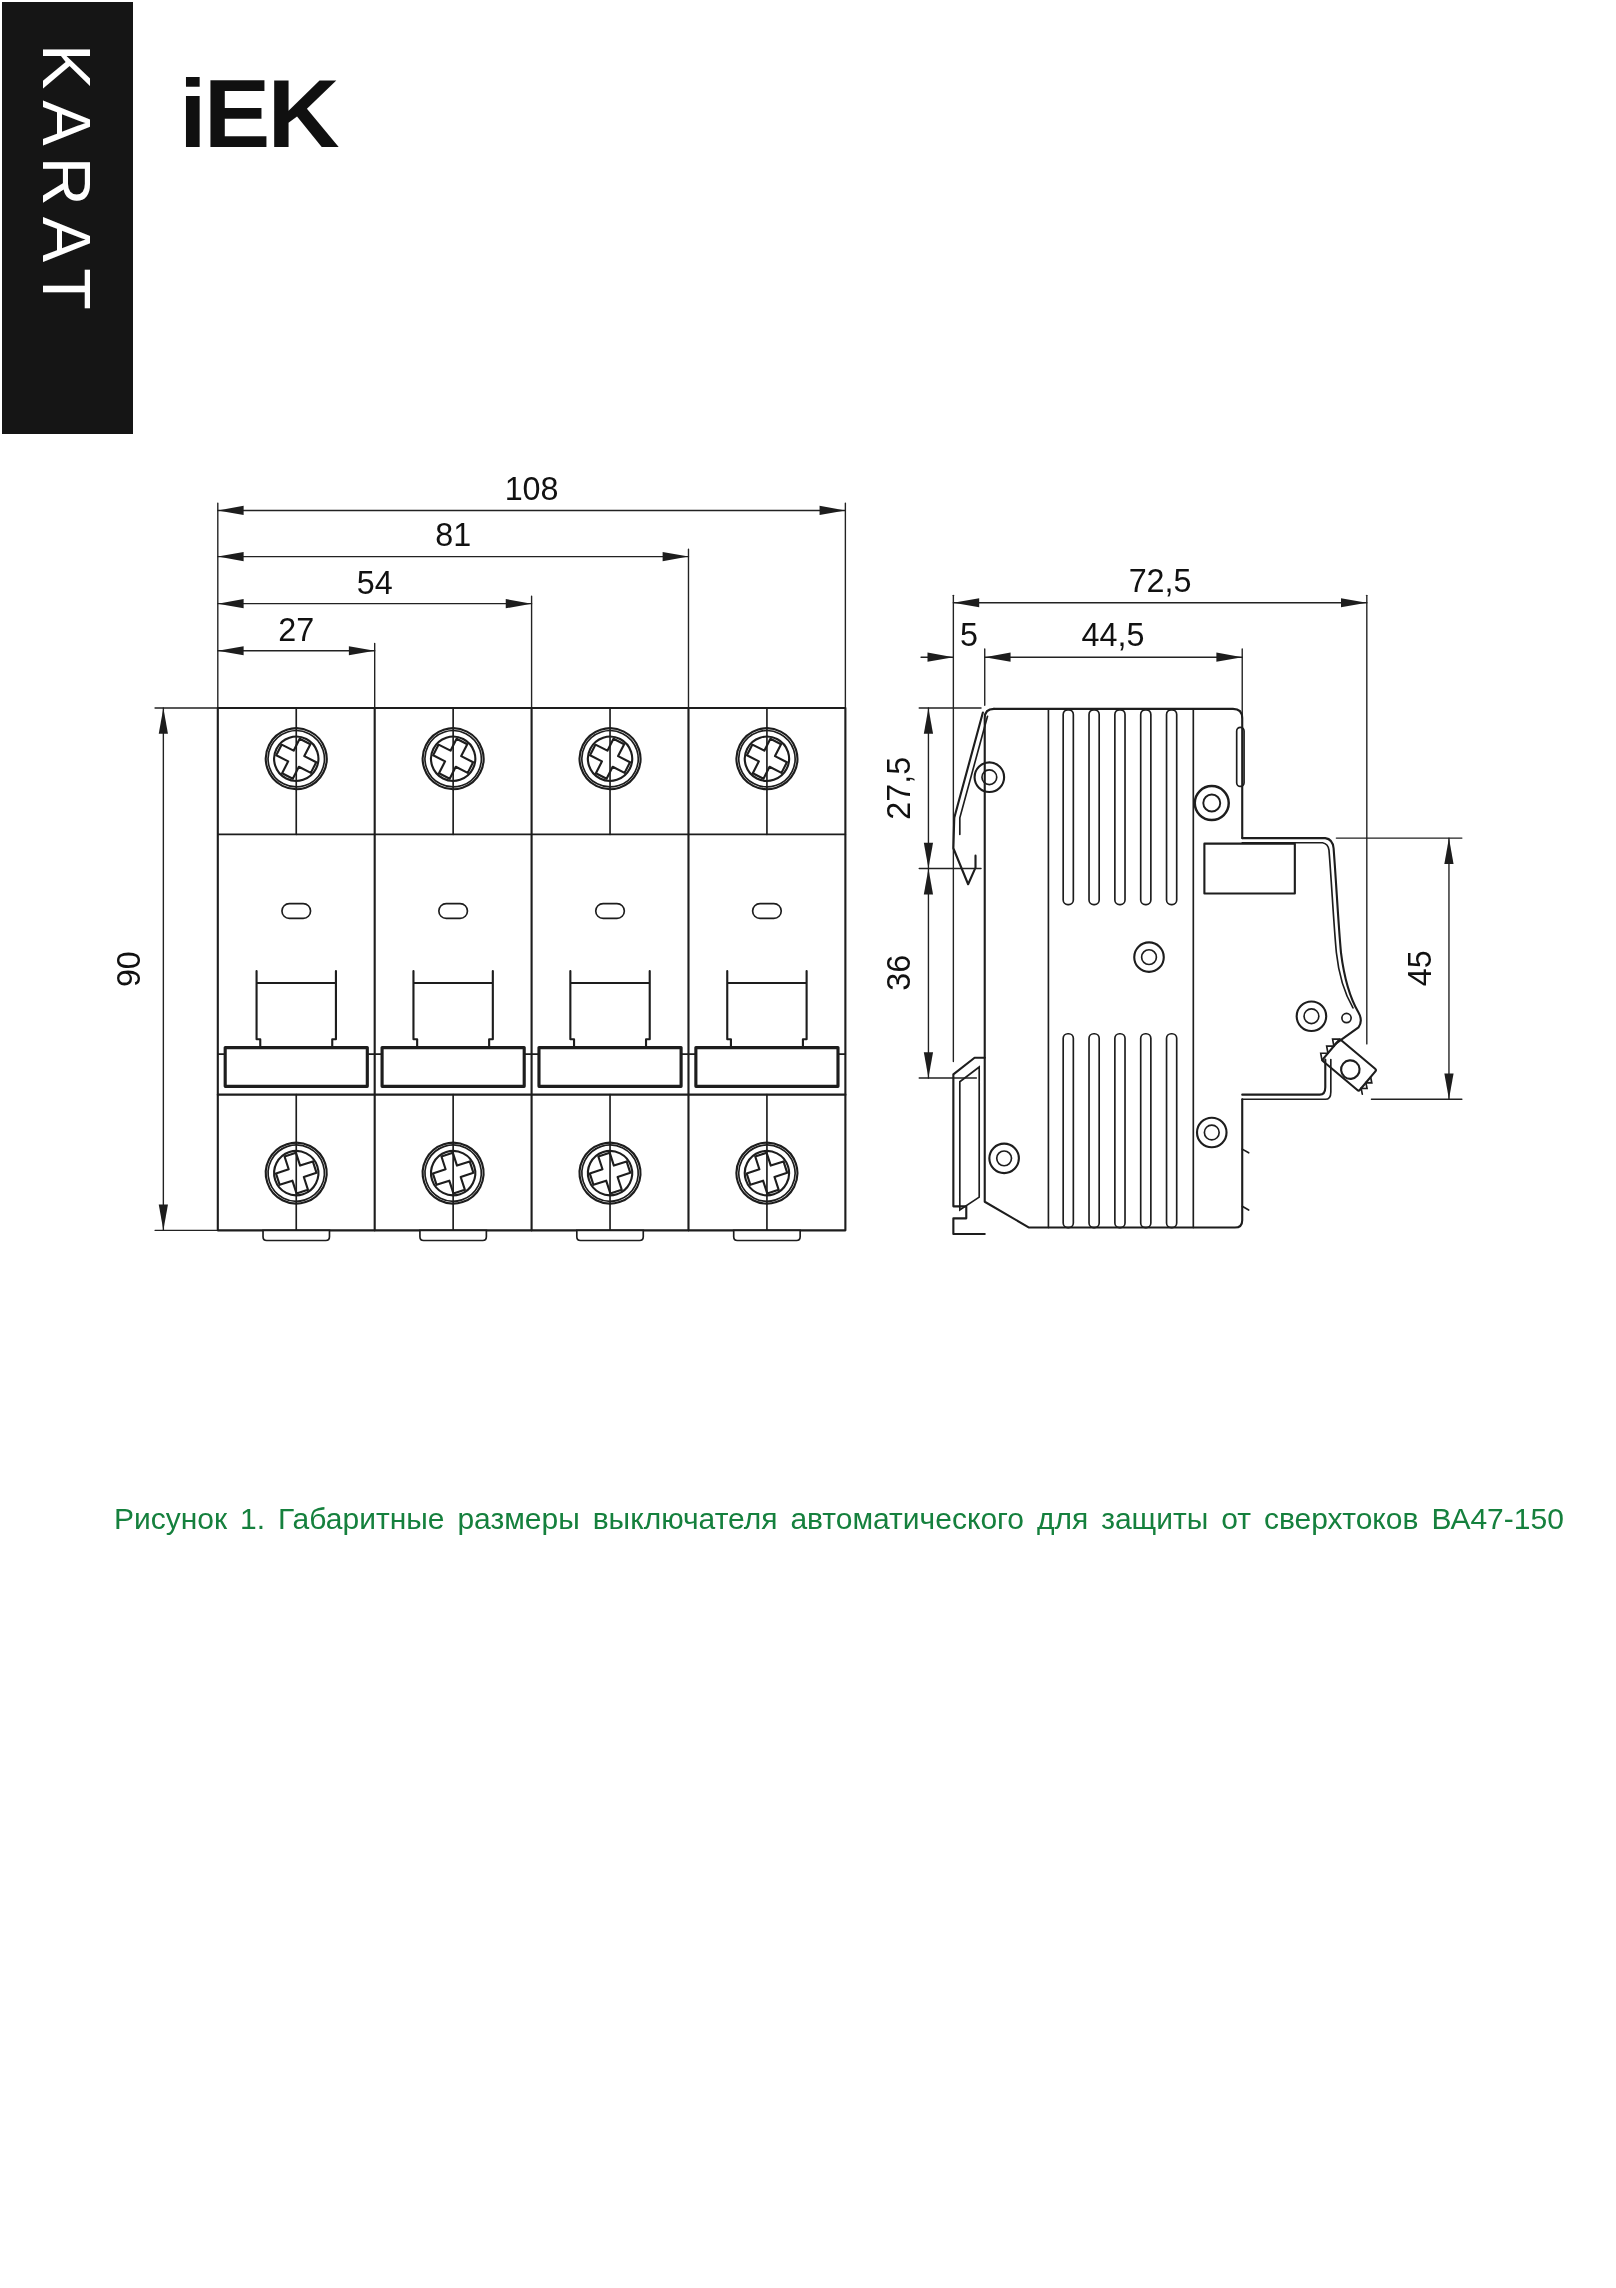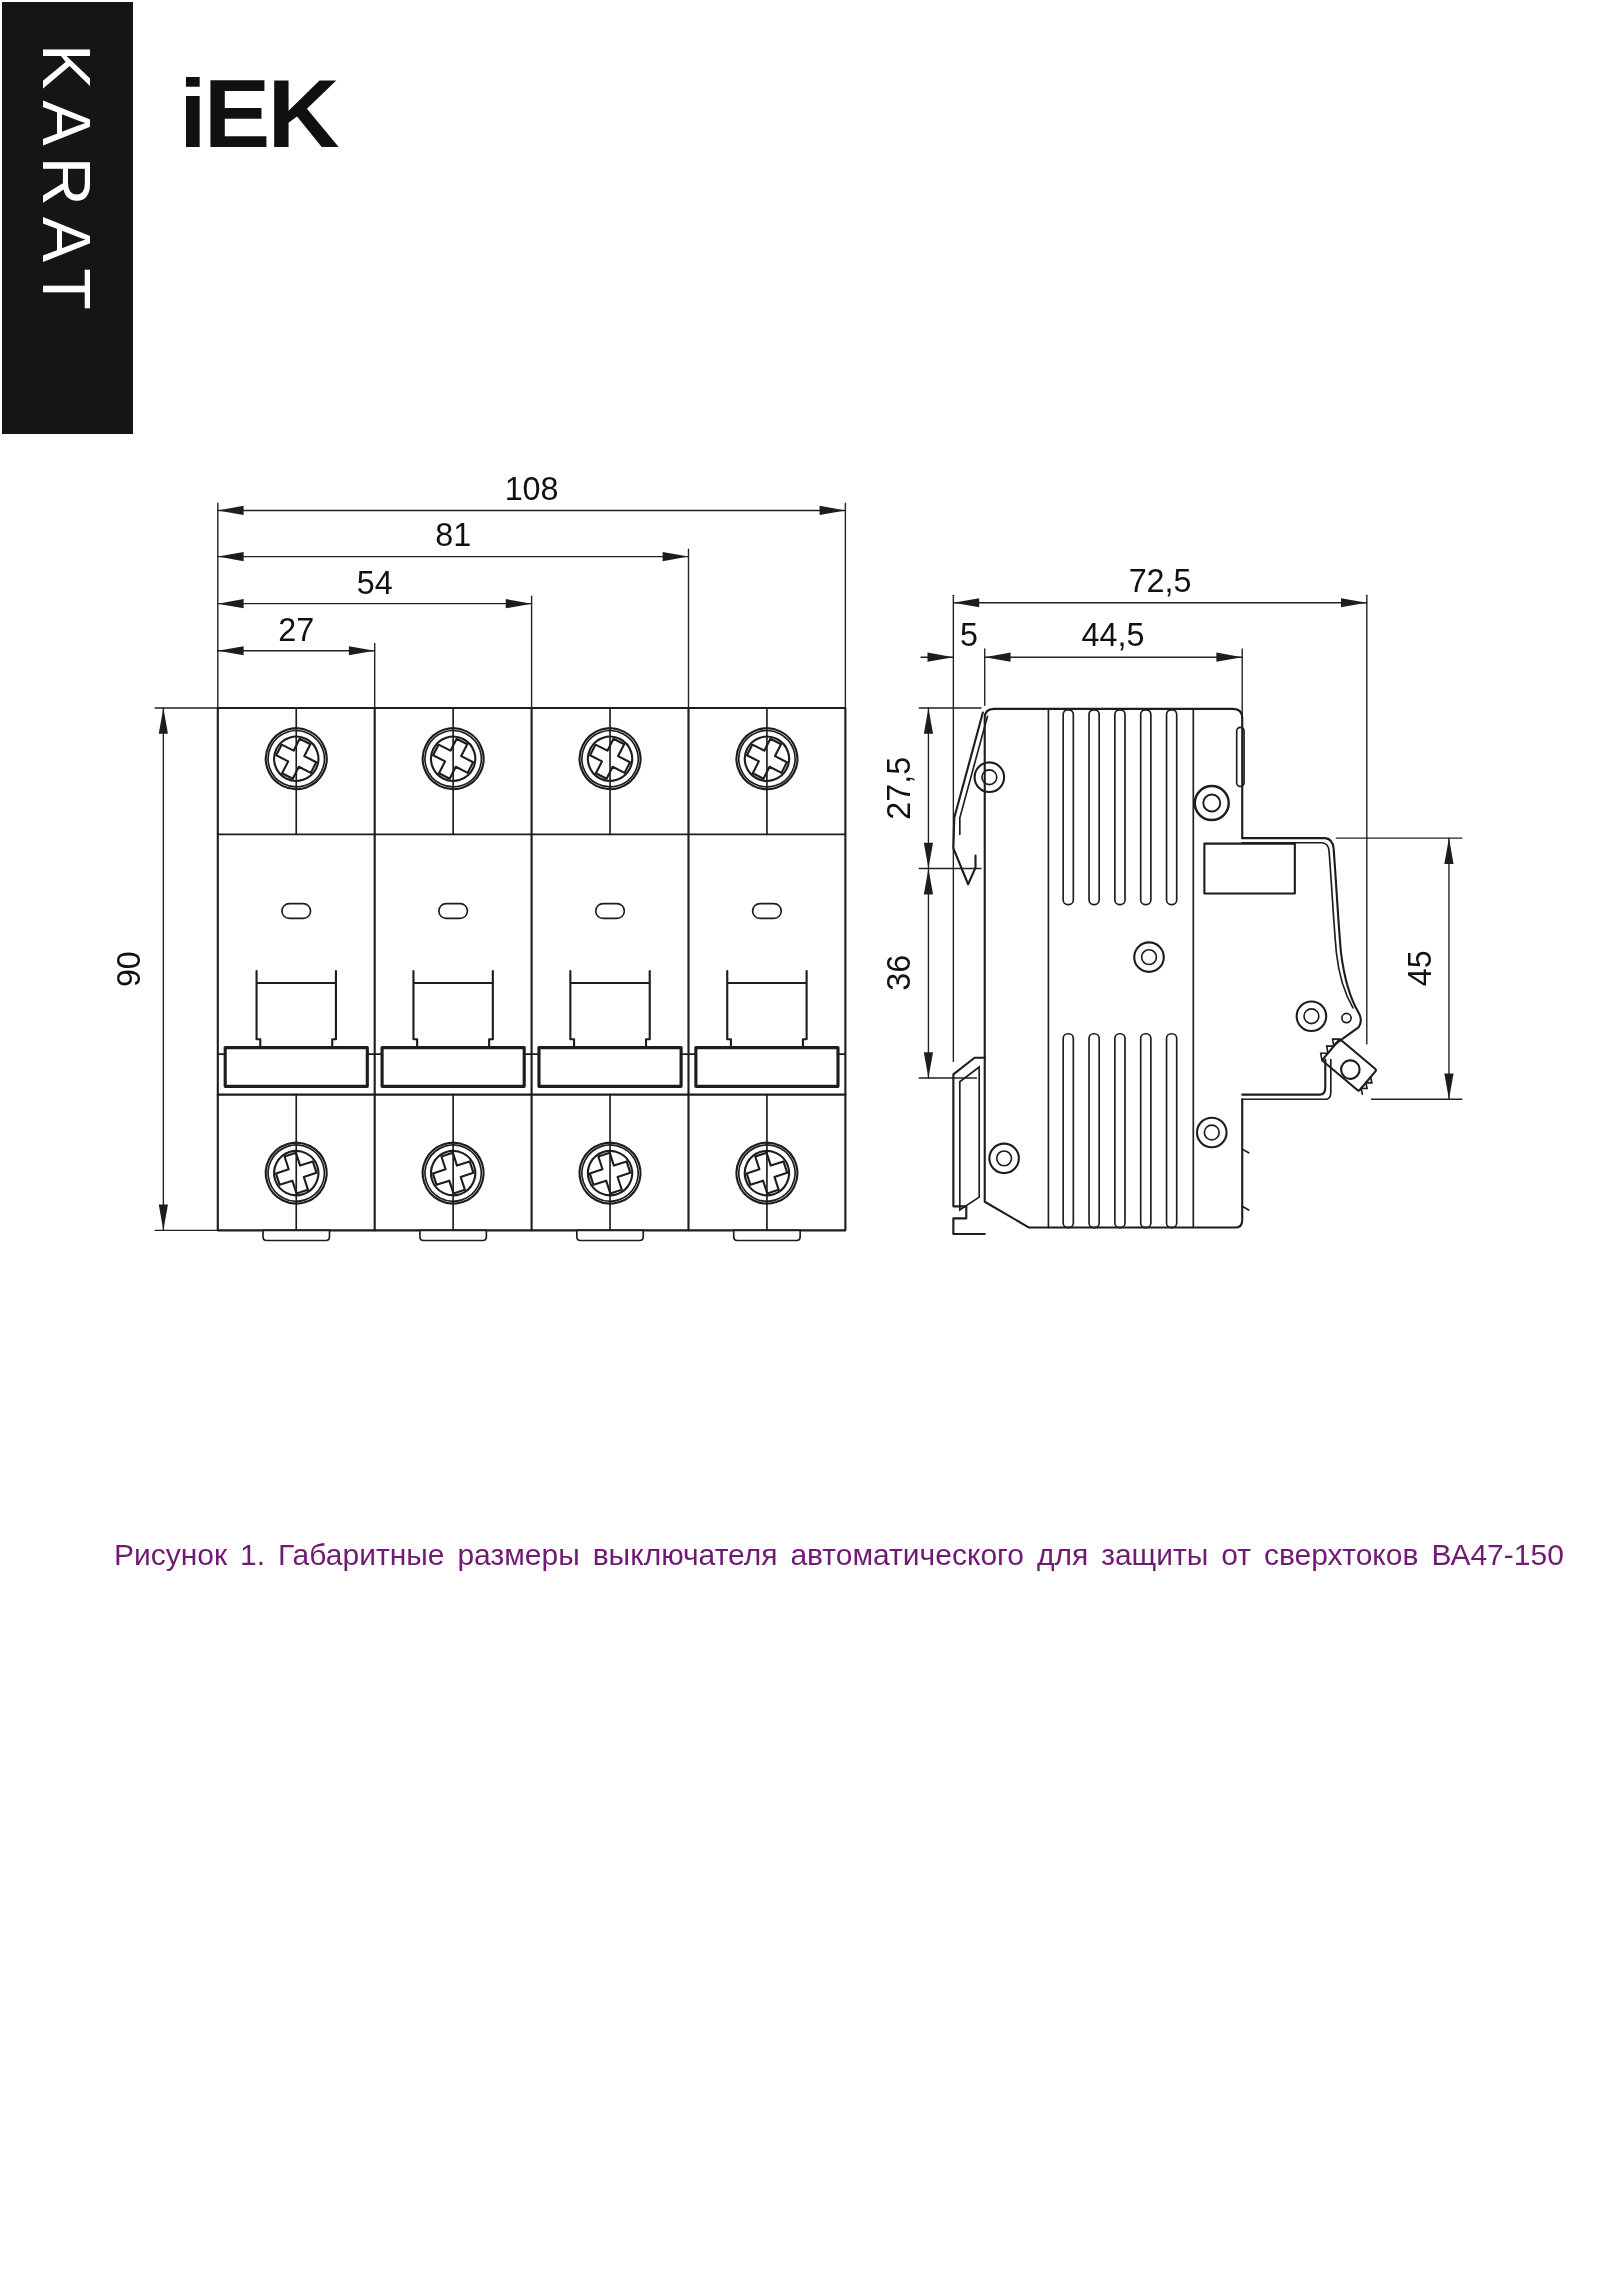--- a/index.html
+++ b/index.html
@@ -27,25 +27,24 @@
     position:absolute;left:179px;top:59px;
     font-size:96px;font-weight:bold;
     letter-spacing:-2.8px;
     color:#101010;
     transform:scaleX(1.04);
     transform-origin:left top;
     font-family:"Liberation Sans", sans-serif;
   }
   .caption{
     position:absolute;left:114px;top:1502px;width:1347px;
-    font-size:30px;color:#701a75;
+    font-size:30px;color:#15803d;
     word-spacing:4.6px;
     font-family:"Liberation Sans", sans-serif;
     white-space:nowrap;
-    margin-top:36px;
   }
   svg text{
     font-family:"Liberation Sans", sans-serif;
     font-size:35px;
     fill:#111;
   }
   .ln  {stroke:#1d1d1d;stroke-width:2.3;fill:none;stroke-linecap:round;stroke-linejoin:round;}
   .lnT {stroke:#1d1d1d;stroke-width:1.8;fill:none;stroke-linecap:round;}
   .lnB {stroke:#1d1d1d;stroke-width:3.4;fill:none;stroke-linejoin:round;}
   .dim {stroke:#222;stroke-width:1.5;fill:none;stroke-linecap:round;}

